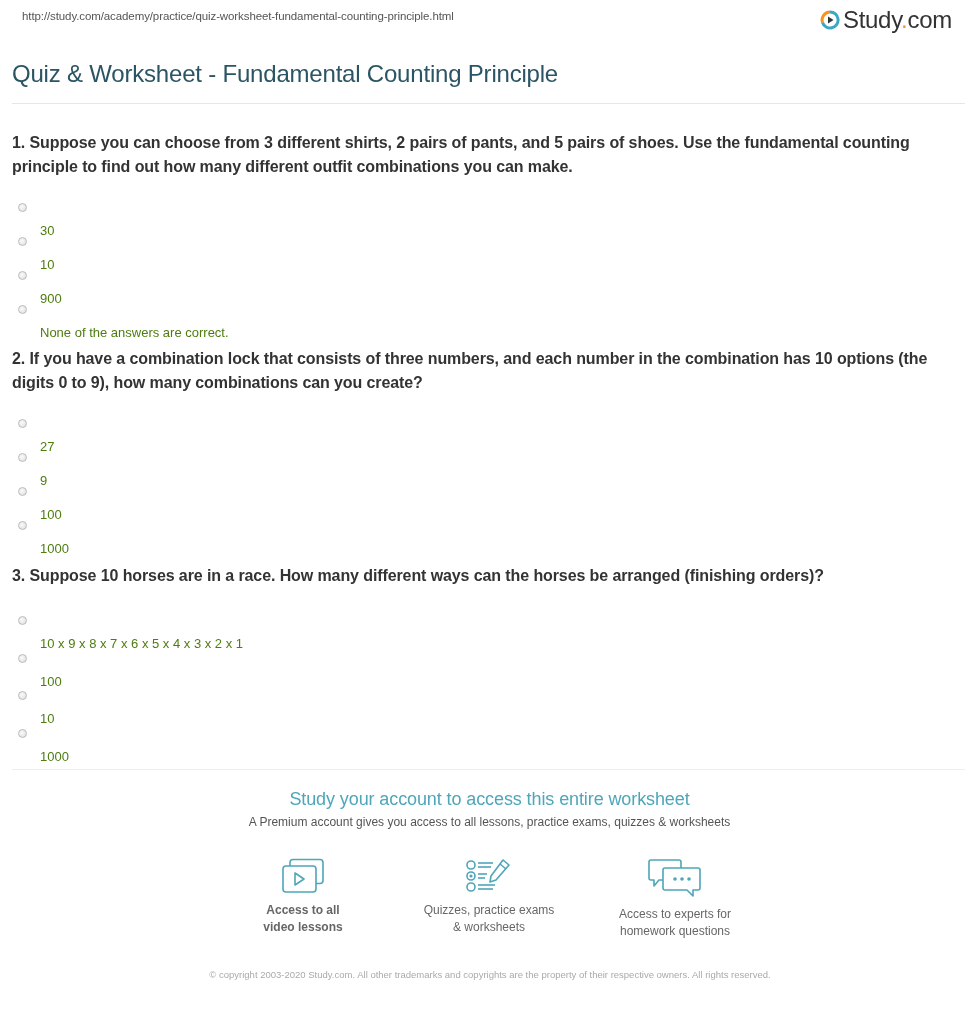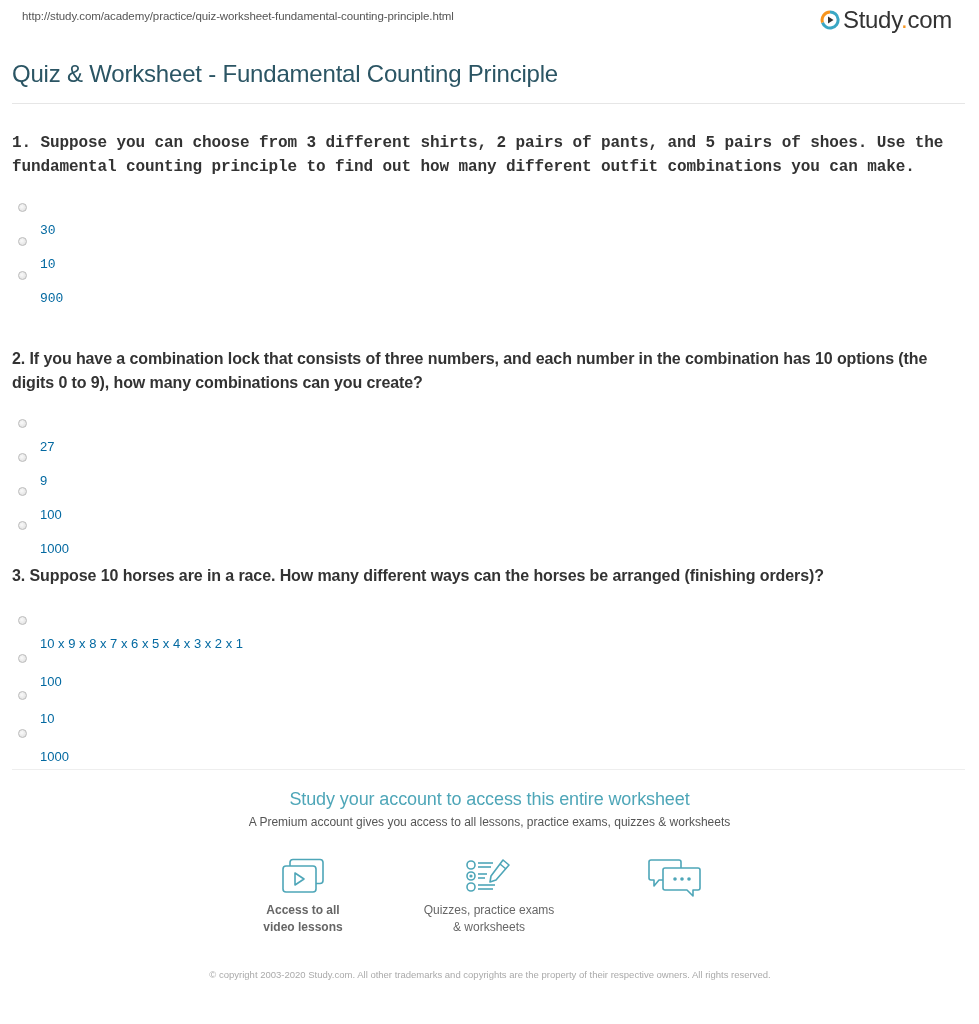--- a/index.html
+++ b/index.html
@@ -14,21 +14,21 @@
   .logo-text .dot { color: #f7941d; }
 
   .page-title { position: absolute; left: 12px; top: 60px; font-size: 24px; color: #2b5564; font-weight: normal; letter-spacing: -0.2px; }
   .title-rule { position: absolute; left: 12px; top: 103px; width: 953px; height: 1px; background: #e6e6e6; }
 
   .question { position: absolute; left: 12px; width: 945px; }
   .q-text { font-size: 16px; font-weight: bold; color: #333; line-height: 24px; letter-spacing: -0.1px; }
   .answers { list-style: none; margin-top: 11px; }
   .answer { display: flex; align-items: center; height: 34px; cursor: pointer; }
   .radio { width: 9px; height: 9px; border-radius: 50%; border: 1px solid #bbb; background: radial-gradient(circle at 40% 40%, #fafafa, #dcdcdc); margin-left: 6px; margin-right: 13px; flex: 0 0 auto; }
-  .a-text { font-size: 13px; color: #0369a1; margin-top: 46px; }
+  .a-text { font-size: 13px; color: #4d7c0f; margin-top: 46px; }
 
   .section-rule { position: absolute; left: 12px; top: 769px; width: 953px; height: 1px; background: #eeeeee; }
 
   .cta-title { position: absolute; left: 0; width: 979px; top: 789px; text-align: center; font-size: 18px; color: #4ea6b8; letter-spacing: -0.1px; }
   .cta-sub { position: absolute; left: 0; width: 979px; top: 815px; text-align: center; font-size: 12px; color: #555; }
 
   .feature { position: absolute; top: 858px; width: 180px; text-align: center; }
   .feature svg { display: block; margin: 0 auto; }
   .feature-label { margin-top: 8px; font-size: 12px; color: #666; line-height: 17px; }
 
@@ -47,34 +47,38 @@
         <polygon points="8,6.5 8,13.5 13.5,10" fill="#333"></polygon>
       </svg>
     </span>
     <span class="logo-text"><span>Study</span><span class="dot">.</span><span>com</span></span>
   </div>
 </div>
 
 <h1 class="page-title">Quiz &amp; Worksheet - Fundamental Counting Principle</h1>
 <div class="title-rule"></div>
 
-<div class="question" style="top:131px;font-family:Liberation Mono, monospace;">
+<div class="question" style="top:131px;">
   <div class="q-text">1. Suppose you can choose from 3 different shirts, 2 pairs of pants, and 5 pairs of shoes. Use the fundamental counting principle to find out how many different outfit combinations you can make.</div>
   <ul class="answers">
     <li class="answer">
         <span class="radio"></span>
         <span class="a-text">30</span>
       </li>
     <li class="answer">
         <span class="radio"></span>
         <span class="a-text">10</span>
       </li>
     <li class="answer">
         <span class="radio"></span>
         <span class="a-text">900</span>
+      </li>
+    <li class="answer">
+        <span class="radio"></span>
+        <span class="a-text">None of the answers are correct.</span>
       </li>
   </ul>
 </div>
 
 <div class="question" style="top:347px;">
   <div class="q-text">2. If you have a combination lock that consists of three numbers, and each number in the combination has 10 options (the digits 0 to 9), how many combinations can you create?</div>
   <ul class="answers">
     <li class="answer">
         <span class="radio"></span>
         <span class="a-text">27</span>
@@ -149,15 +153,16 @@
 </div>
 
 <div class="feature" style="left:585px;">
   <svg width="56" height="40" viewBox="0 0 56 40">
     <path d="M4 2 H32 a2 2 0 0 1 2 2 V20 a2 2 0 0 1 -2 2 H12 L7 28 V22 H4 a2 2 0 0 1 -2 -2 V4 a2 2 0 0 1 2 -2 Z" fill="none" stroke="#4ea6b8" stroke-width="1.6" stroke-linejoin="round"></path>
     <path d="M18 10 H51 a2 2 0 0 1 2 2 V30 a2 2 0 0 1 -2 2 H46 V38 L40 32 H18 a2 2 0 0 1 -2 -2 V12 a2 2 0 0 1 2 -2 Z" fill="#fff" stroke="#4ea6b8" stroke-width="1.6" stroke-linejoin="round"></path>
     <circle cx="28" cy="21" r="1.8" fill="#4ea6b8"></circle>
     <circle cx="35" cy="21" r="1.8" fill="#4ea6b8"></circle>
     <circle cx="42" cy="21" r="1.8" fill="#4ea6b8"></circle>
   </svg>
+  <div class="feature-label"><span>Access to experts for</span><br><span>homework questions</span></div>
 </div>
 
 <div class="copyright">© copyright 2003-2020 Study.com. All other trademarks and copyrights are the property of their respective owners. All rights reserved.</div>
 
 </body></html>

